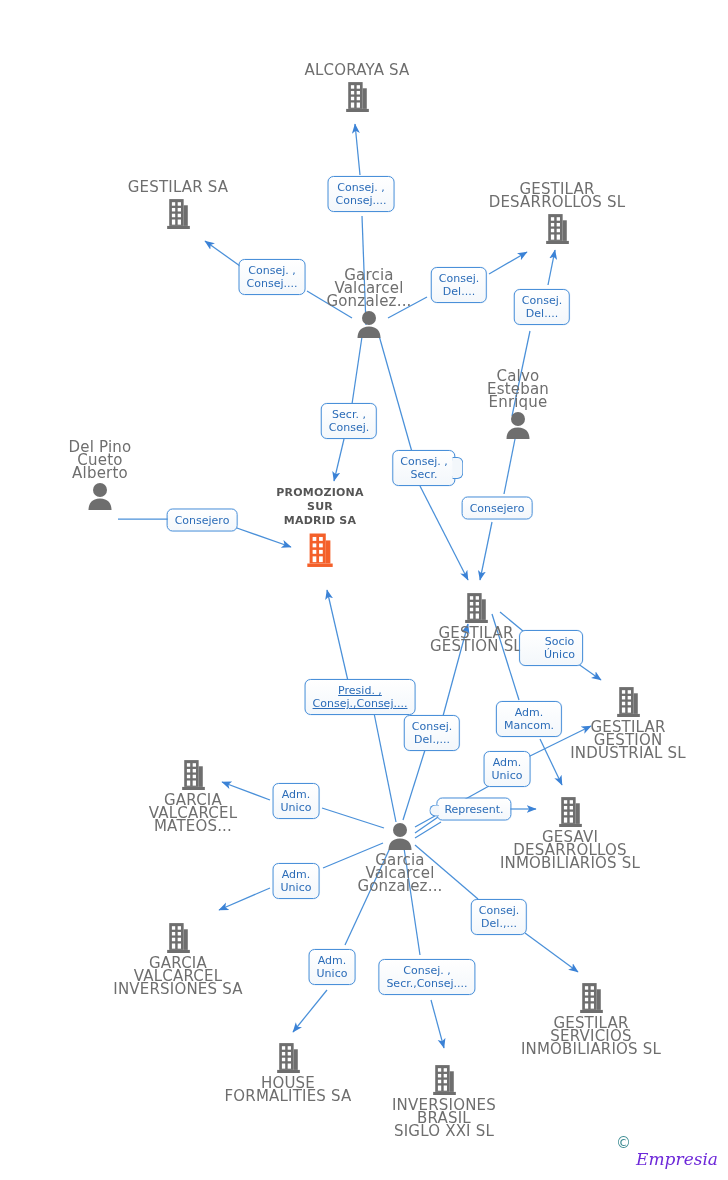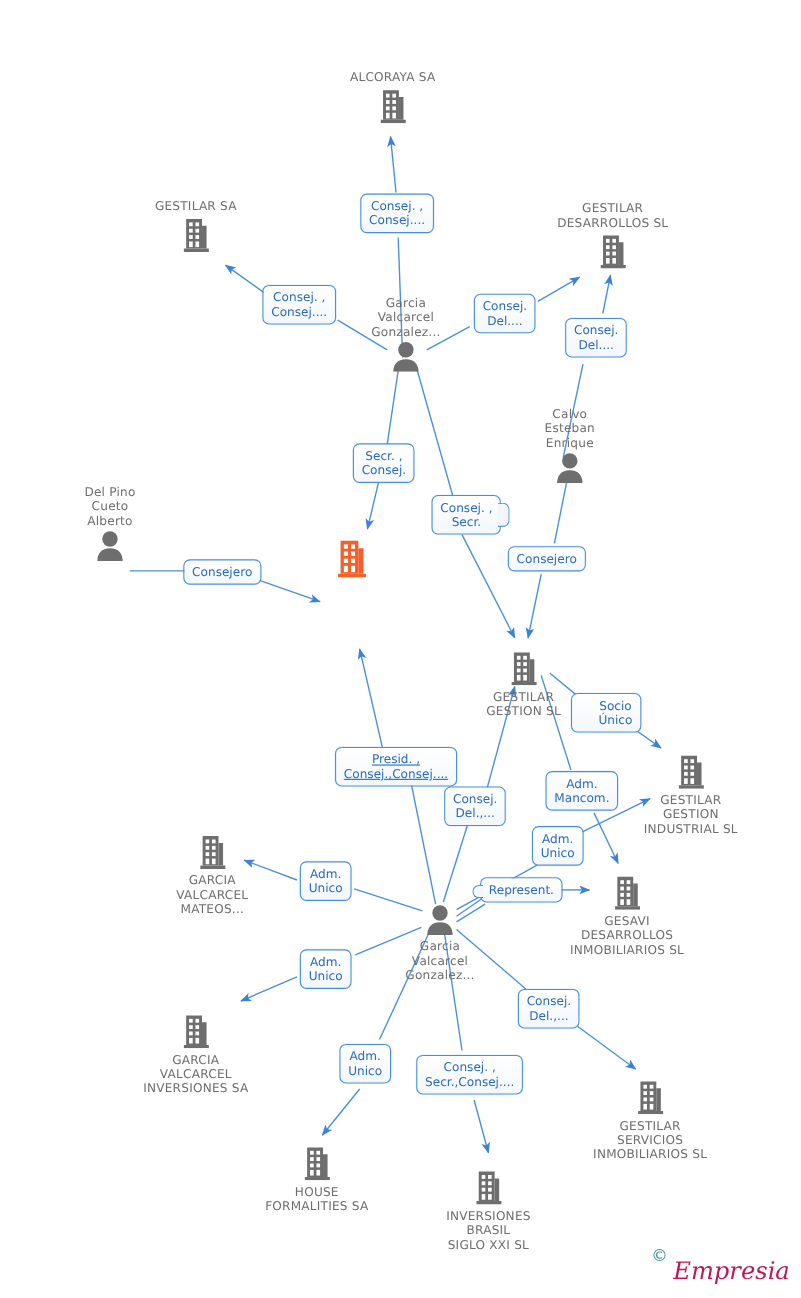--- a/index.html
+++ b/index.html
@@ -3,21 +3,21 @@
 <meta charset="utf-8">
 <style>
   html,body{margin:0;padding:0;background:#ffffff;}
   body{width:728px;height:1180px;position:relative;overflow:hidden;
        font-family:"DejaVu Sans","Liberation Sans",sans-serif;}
   #stage{position:absolute;left:0;top:0;width:728px;height:1180px;background:#fff;}
   svg.edges{position:absolute;left:0;top:0;width:728px;height:1180px;pointer-events:none;}
 
   
   .node{position:absolute;transform:translate(-50%,0);text-align:center;width:150px;}
-  .node .cap{font-size:11px;line-height:13px;color:#6e6e6e;letter-spacing:.2px;
+  .node .cap{font-size:15px;line-height:13px;color:#6e6e6e;letter-spacing:.2px;
              white-space:pre-line;}
   .node .ico{display:block;margin:2px auto 0;}
   .node.center .cap{font-weight:bold;color:#555;font-size:11px;line-height:14px;}
   .node.person .cap{color:#6e6e6e;}
 
   
   .rel{position:absolute;transform:translate(-50%,-50%);
        border:1.3px solid #4a90d9;border-radius:6px;
        background:linear-gradient(#ffffff,#f3f7fb);
        color:#2b6cb8;font-size:11px;line-height:13px;
@@ -26,21 +26,21 @@
   .rel.stack::after{content:"";position:absolute;right:-9px;top:6px;
        width:10px;height:calc(100% - 14px);border:1.3px solid #4a90d9;
        border-left:none;border-radius:0 6px 6px 0;background:#f3f7fb;}
   .rel.tag::before{content:"";position:absolute;left:-8px;top:50%;
        margin-top:-5px;width:9px;height:10px;border:1.3px solid #4a90d9;
        border-right:none;border-radius:6px 0 0 6px;background:#f3f7fb;}
 
   
   #wm{position:absolute;right:10px;bottom:12px;display:flex;align-items:center;gap:5px;}
   #wm .c{color:#3d8c93;font-size:15px;line-height:1;}
-  #wm .e{color:#be185d;font-size:22px;font-style:italic;
+  #wm .e{color:#6d28d9;font-size:17px;font-style:italic;
          font-family:"DejaVu Serif","Liberation Serif",serif;line-height:1;margin-top:32px;}
 </style>
 </head>
 <body>
 
 <div id="stage">
 
   <svg class="edges" viewBox="0 0 728 1180">
     <defs>
       <marker id="ah" markerWidth="9" markerHeight="9" refX="7.5" refY="3.2" orient="auto" markerUnits="strokeWidth">
@@ -180,20 +180,23 @@
       <div class="node person" style="left: 100px; top: 441px;">
         <div class="cap">Del Pino
 Cueto
 Alberto</div>
         <span class="ico"><svg width="30" height="28" viewBox="0 0 30 28" fill="#6e6e6e">
             <circle cx="15" cy="8" r="7"></circle>
             <path d="M15 16.5 c-8 0 -11.5 5 -11.5 11.5 h23 c0 -6.5 -3.5 -11.5 -11.5 -11.5 z"></path>
           </svg></span>
       </div>
       <div class="node center" style="left: 320px; top: 486px;">
+        <div class="cap">PROMOZIONA
+SUR
+MADRID SA</div>
         <span class="ico"><svg width="30" height="37" viewBox="0 0 26 32" fill="#f4602a">
             <path d="M4 3 h14 v26 h-14 z"></path>
             <path d="M2 29 h22 v3 h-22 z"></path>
             <path d="M18 9 h4 v20 h-4 z"></path>
             <rect x="6.6" y="6" width="3.2" height="3.4" fill="#fff"></rect>
             <rect x="12.2" y="6" width="3.2" height="3.4" fill="#fff"></rect>
             <rect x="6.6" y="11.6" width="3.2" height="3.4" fill="#fff"></rect>
             <rect x="12.2" y="11.6" width="3.2" height="3.4" fill="#fff"></rect>
             <rect x="6.6" y="17.2" width="3.2" height="3.4" fill="#fff"></rect>
             <rect x="12.2" y="17.2" width="3.2" height="3.4" fill="#fff"></rect>

